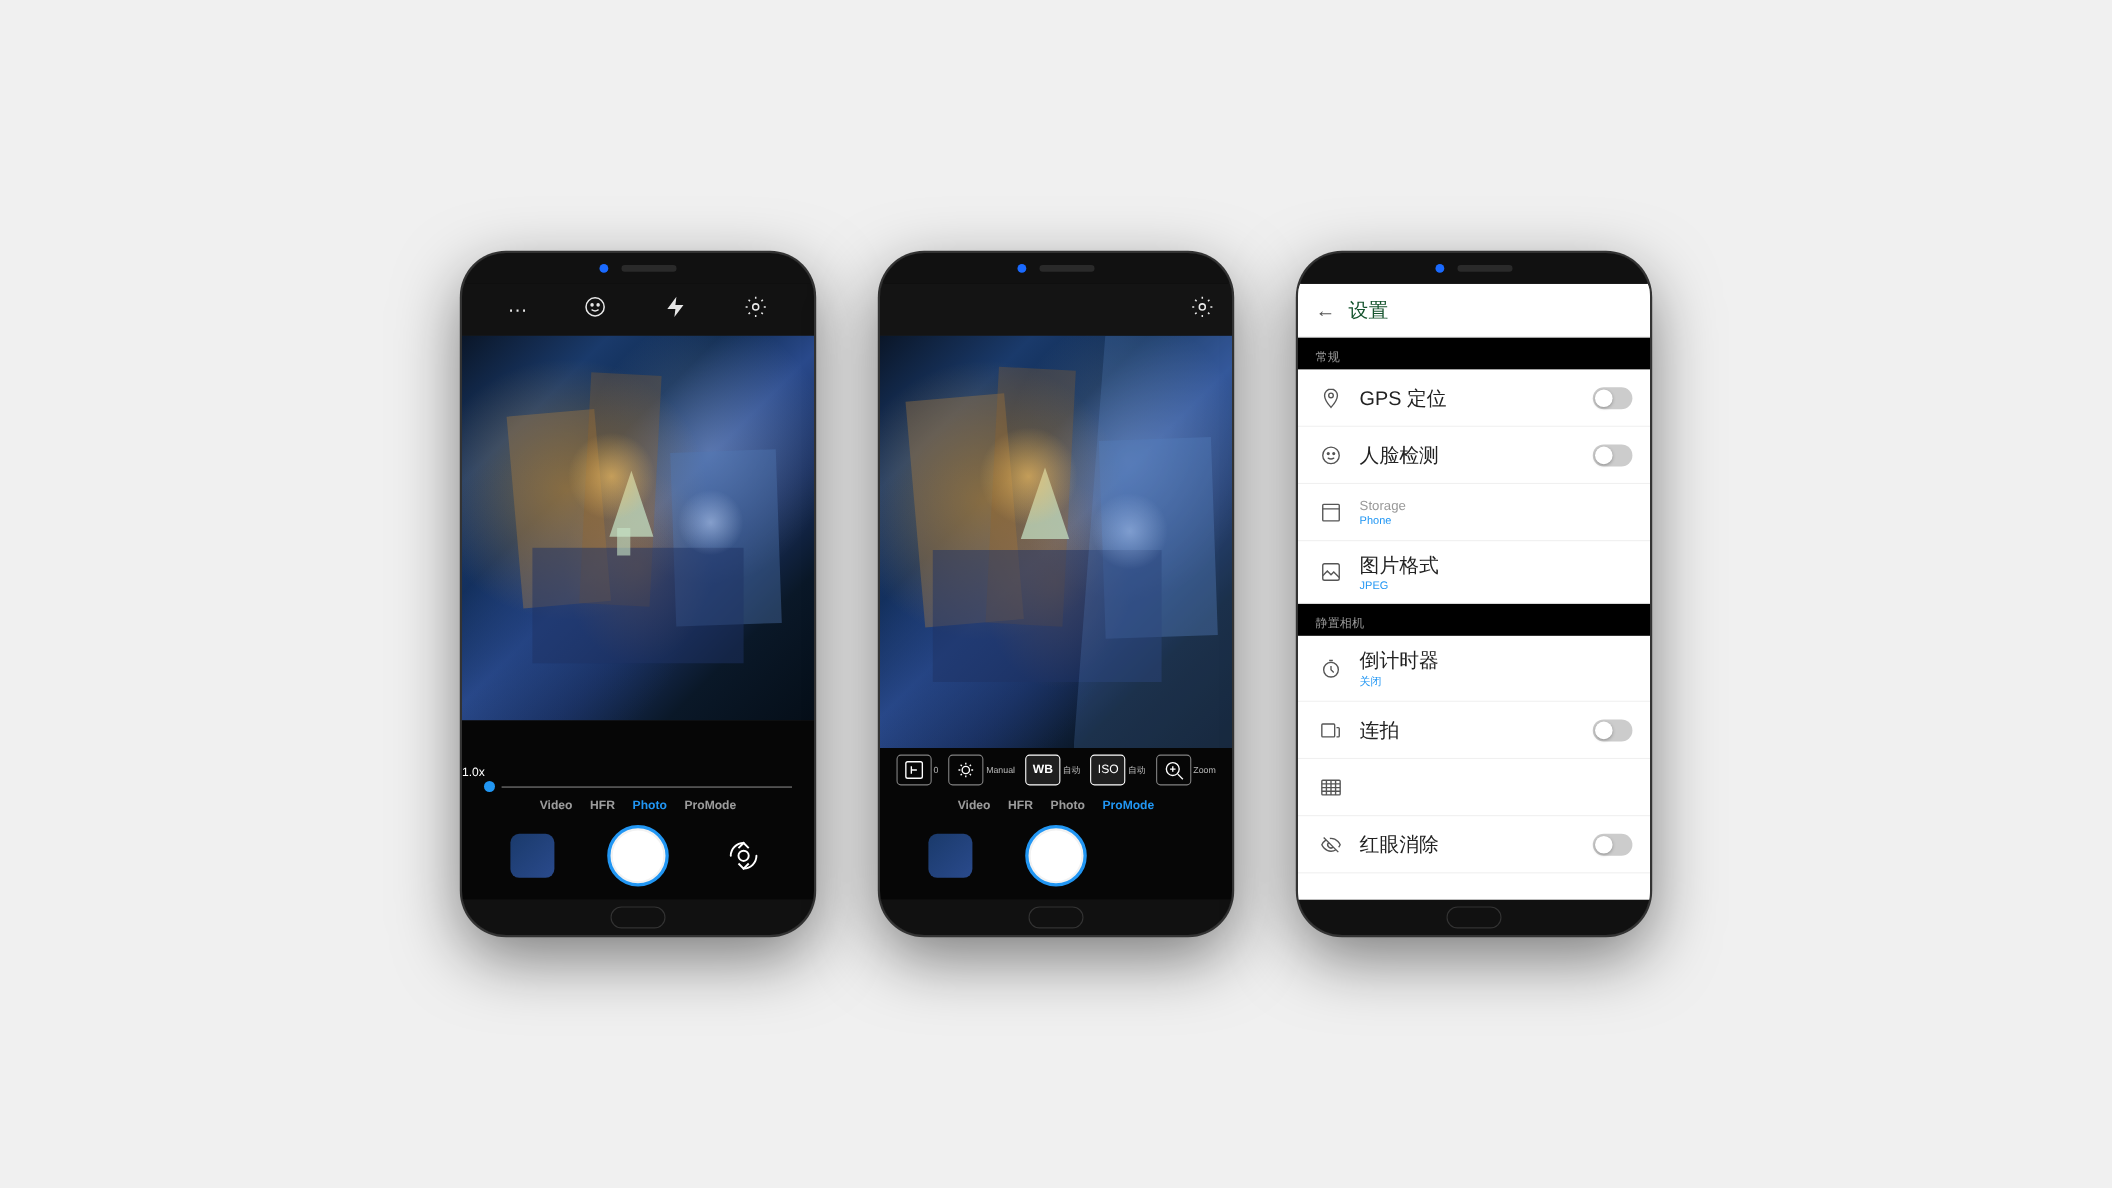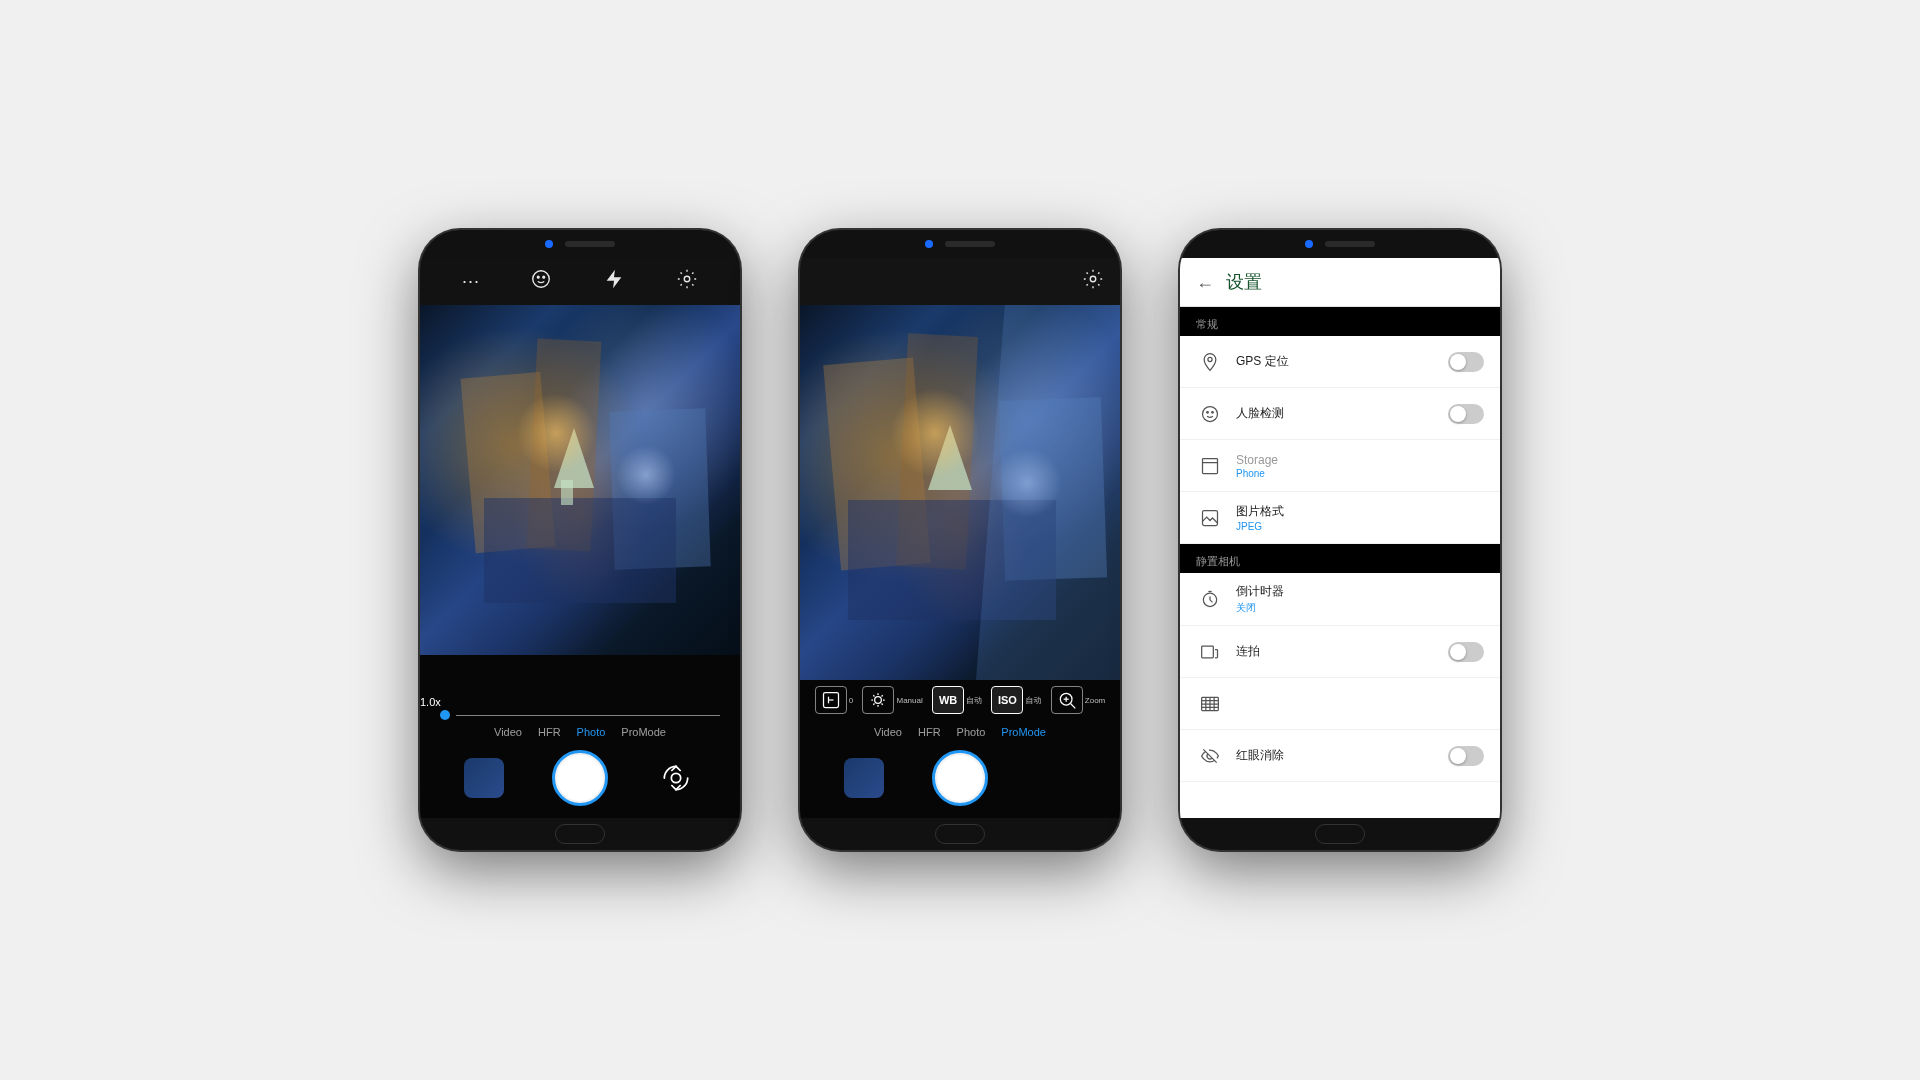--- a/index.html
+++ b/index.html
@@ -137,20 +137,21 @@
       flex: 1;
       height: 1px;
       background: rgba(255,255,255,0.5);
     }
 
     .mode-tabs {
       display: flex;
       justify-content: center;
       gap: 16px;
       padding: 6px 0;
+      font-weight: bold;
     }
     .mode-tab {
       color: rgba(255,255,255,0.6);
       font-size: 11px;
       cursor: pointer;
     }
     .mode-tab.active {
       color: #2196F3;
     }
 
@@ -311,21 +312,21 @@
       font-size: 16px;
       flex-shrink: 0;
     }
 
     .s-text {
       flex: 1;
       display: flex;
       flex-direction: column;
     }
     .s-label {
-      font-size: 12px;
+      font-size: 18px;
       color: #222;
     }
     .s-sub {
       font-size: 10px;
       color: #2196F3;
       margin-top: 1px;
     }
 
     .toggle {
       width: 36px;
@@ -493,21 +494,21 @@
           <span class="pro-btn-label">Manual</span>
         </div>
         <div class="pro-btn">
           <div class="pro-btn-icon active-box">
             <span style="font-size:11px;font-weight:bold;color:white;">WB</span>
           </div>
           <span class="pro-btn-label">自动</span>
         </div>
         <div class="pro-btn">
           <div class="pro-btn-icon active-box">
-            <span style="font-size:11px;font-weight:bold;color:white;">ISO</span>
+            <span style="font-size:11px;font-weight:normal;color:white;">ISO</span>
           </div>
           <span class="pro-btn-label">自动</span>
         </div>
         <div class="pro-btn">
           <div class="pro-btn-icon">
             <svg width="20" height="20" viewBox="0 0 24 24" fill="none" stroke="white" stroke-width="1.5">
               <circle cx="11" cy="11" r="7"></circle>
               <line x1="16.5" y1="16.5" x2="22" y2="22"></line>
               <line x1="8" y1="11" x2="14" y2="11"></line>
               <line x1="11" y1="8" x2="11" y2="14"></line>

